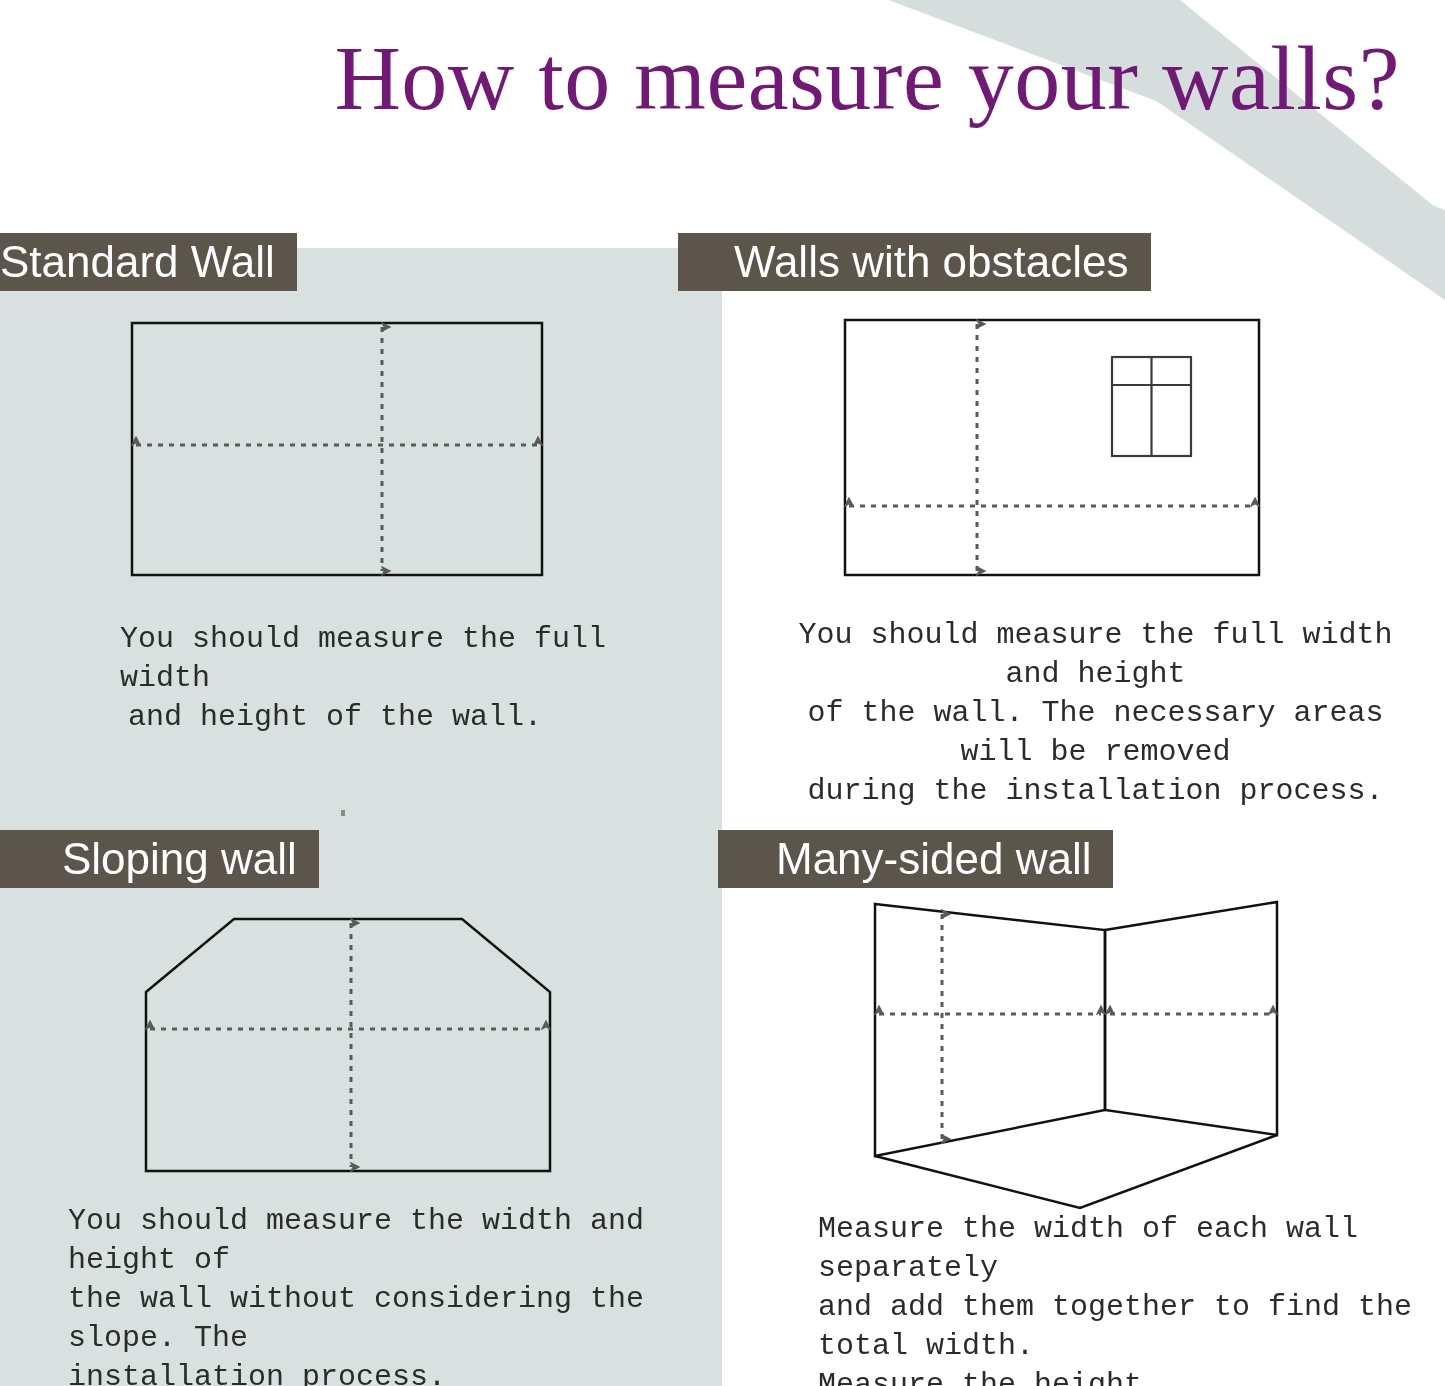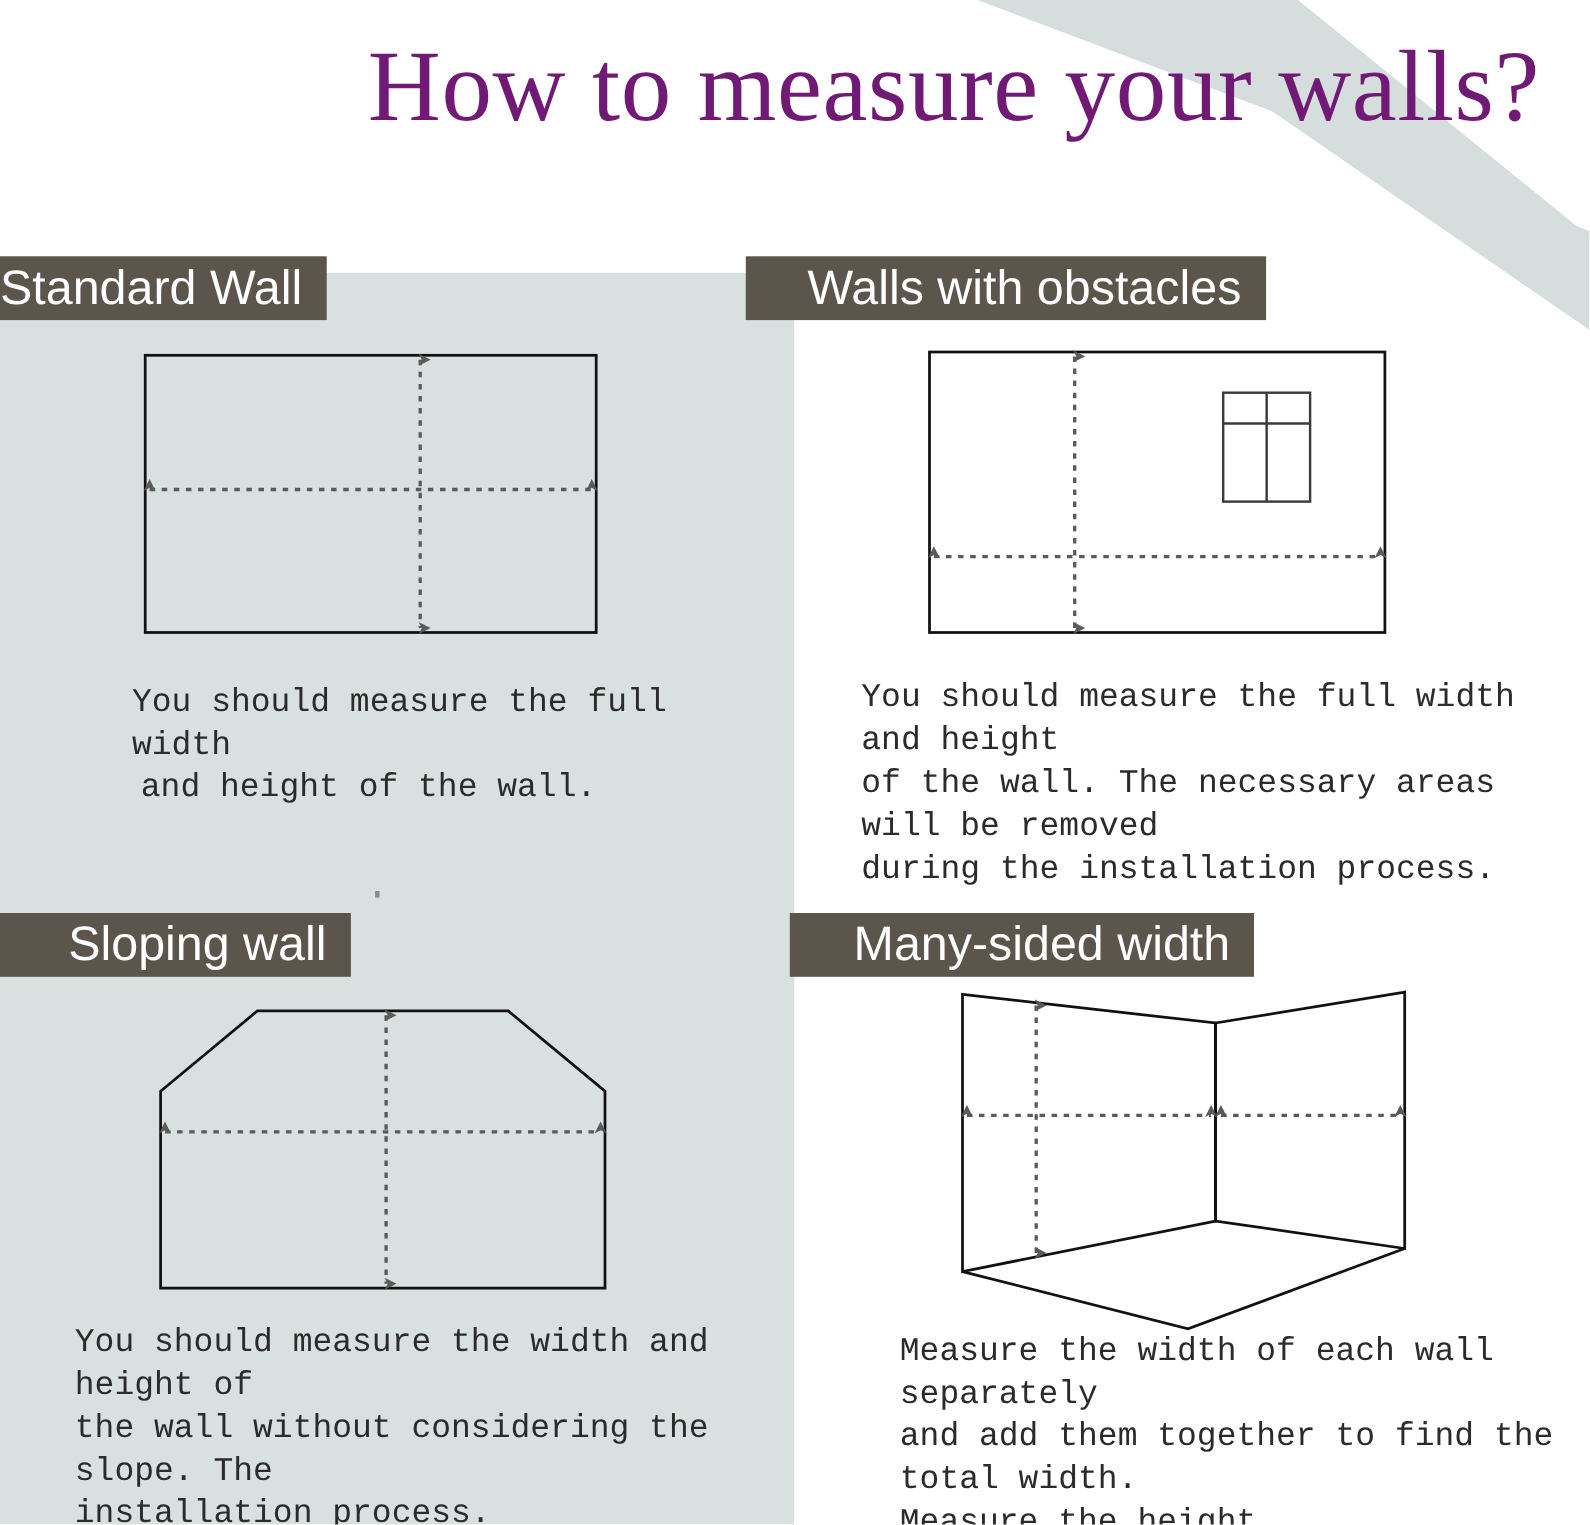--- a/index.html
+++ b/index.html
@@ -84,21 +84,21 @@
   
   .caption {
     position: absolute;
     font-family: Liberation Mono, monospace;
     font-size: 30px;
     line-height: 39px;
     color: #2b2b2b;
     z-index: 4;
   }
   #caption-standard-wall   { left: 120px; top: 620px;  width: 520px; }
-  #caption-walls-obstacles { left: 783px; top: 616px;  width: 625px; }
+  #caption-walls-obstacles { left: 783px; top: 616px;  width: 625px; text-align: center; }
   #caption-sloping-wall    { left: 68px;  top: 1202px; width: 580px; }
   #caption-many-sided-wall { left: 818px; top: 1210px; width: 600px; }
 
   .caption-line { display: block; }
   #caption-standard-wall .caption-line:nth-child(2) { padding-left: 8px; }
 
   
   #artifact-speck {
     position: absolute;
     left: 341px; top: 810px;
@@ -186,21 +186,21 @@
     <line x1="40" y1="139" x2="436" y2="139" stroke="#5a5a5a" stroke-width="3" stroke-dasharray="5 6" marker-start="url(#ah-up)" marker-end="url(#ah-down)"></line>
   </svg>
 </div>
 
 <div class="caption" id="caption-sloping-wall">
   <span class="caption-line">You should measure the width and height of</span>
   <span class="caption-line">the wall without considering the slope. The</span>
   <span class="caption-line">installation process.</span>
 </div>
 
-<div class="section-ribbon" id="ribbon-many-sided-wall">Many-sided width</div>
+<div class="section-ribbon" id="ribbon-many-sided-wall">Many-sided wall</div>
 
 <div class="diagram" id="diagram-many-sided-wall">
   <svg width="460" height="320" viewBox="0 0 460 320" xmlns="http://www.w3.org/2000/svg">
 
     <path d="M30,14 L260,40 L260,220 L30,266 Z" fill="none" stroke="#111111" stroke-width="2.5"></path>
 
     <path d="M260,40 L432,12 L432,245 L260,220 Z" fill="none" stroke="#111111" stroke-width="2.5"></path>
 
     <path d="M30,266 L235,318 L432,245" fill="none" stroke="#111111" stroke-width="2.5"></path>
 

